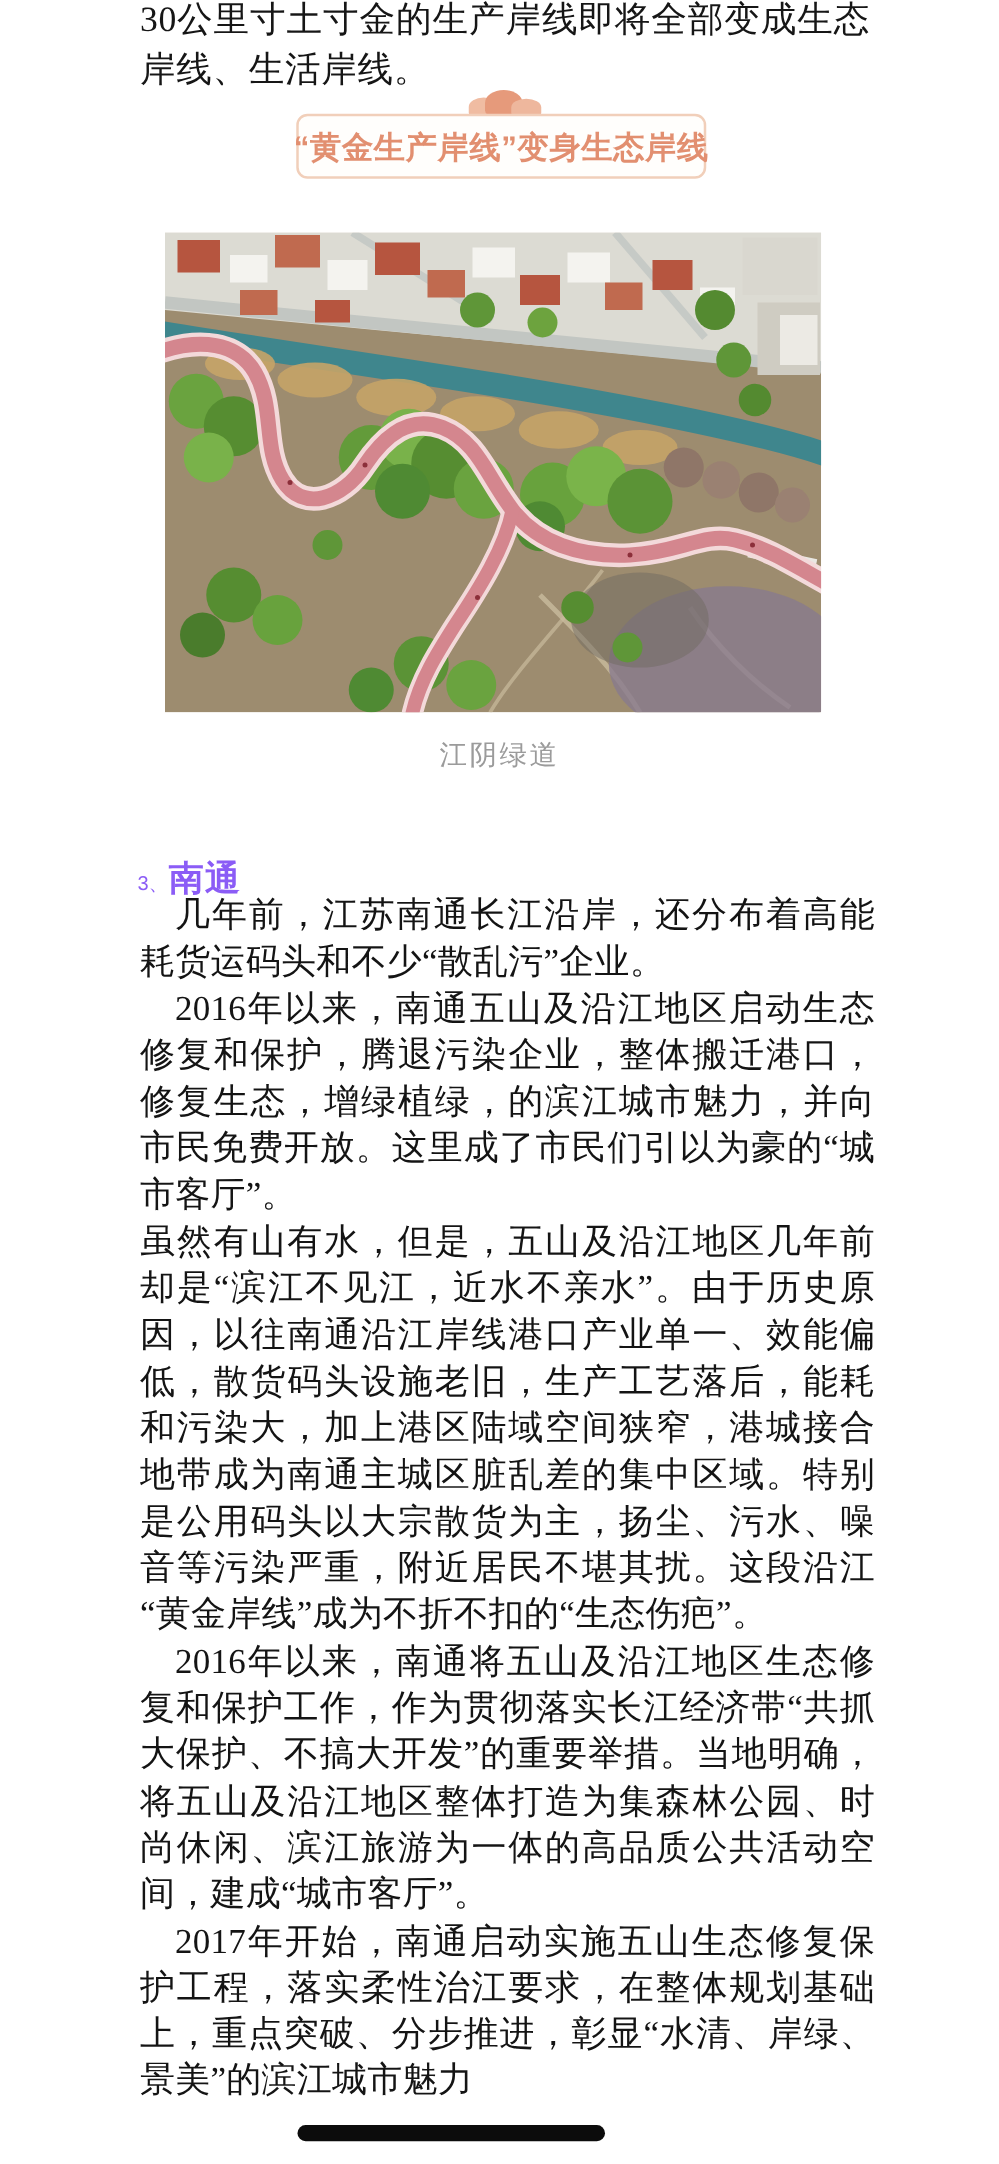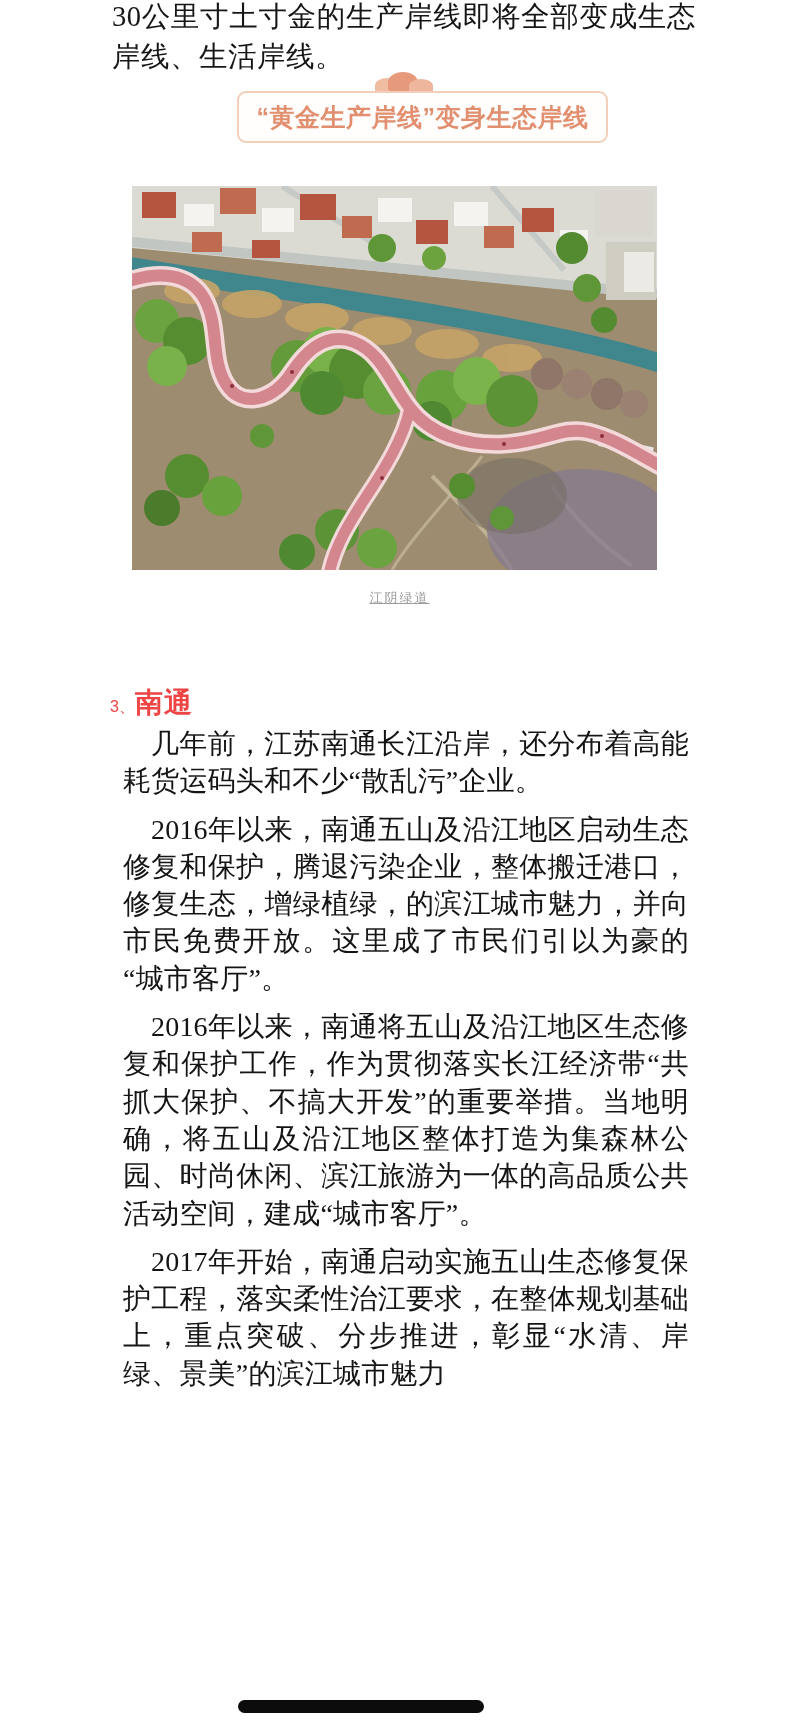--- a/index.html
+++ b/index.html
@@ -12,21 +12,21 @@
   .page { position:absolute; left:0; top:0; width:799px; height:1731px; overflow:hidden; background:#fff; }
 
   
   .intro {
     position:absolute; left:112px; top:-3px; width:584px;
     font-size:28.5px; line-height:40px; color:#161616;
     text-align:justify; letter-spacing:0.5px;
   }
 
   
-  .banner-wrap { position:absolute; left:237px; top:91px; width:371px; height:52px; }
+  .banner-wrap { position:absolute; left:237px; top:91px; width:328px; height:52px; }
   .cloud { position:absolute; left:138px; top:-19px; width:58px; height:22px; z-index:1; }
   .cloud i { position:absolute; display:block; }
   .cloud .c1 { left:0;  top:6px; width:24px; height:15px; background:#f0bca2; border-radius:55% 55% 20% 20%; }
   .cloud .c2 { left:13px; top:0;  width:30px; height:21px; background:#e69a7b; border-radius:55% 55% 25% 25%; }
   .cloud .c3 { left:34px; top:7px; width:24px; height:14px; background:#eeb79d; border-radius:55% 55% 20% 20%; }
   .banner-box {
     position:absolute; inset:0; background:#fffefc;
     border:2px solid #f1cfba; border-radius:9px; z-index:2;
     display:flex; align-items:center; justify-content:center;
     font-family:"Liberation Sans","DejaVu Sans",sans-serif;
@@ -34,37 +34,37 @@
     white-space:nowrap;
   }
 
   
   .photo { position:absolute; left:132px; top:186px; width:525px; height:384px; overflow:hidden; }
   .photo svg { display:block; width:525px; height:384px; }
 
   .caption {
     position:absolute; left:0; top:589px; width:799px; text-align:center;
     font-family:"Liberation Sans","DejaVu Sans",sans-serif;
-    font-size:13px; color:#9b9b9b; letter-spacing:2px;text-decoration:underline;
+    font-size:22px; color:#9b9b9b; letter-spacing:2px;
   }
 
   .section-heading {
     position:absolute; left:110px; top:684px; width:500px;
     font-family:"Liberation Sans","DejaVu Sans",sans-serif;
-    font-weight:bold; color:#ef4444;
+    font-weight:bold; color:#8b5cf6;
   }
   .section-heading .num { font-size:16px; font-weight:normal; vertical-align:baseline; }
   .section-heading .title { font-size:28px; letter-spacing:1px; }
 
   .body-text {
     position:absolute; left:112px; top:714px; width:588px;
     font-size:28px; line-height:37.3px; color:#141414;
     text-align:justify; letter-spacing:0.2px;
   }
-  .body-text p { margin:11px; }
+  .body-text p { margin:0; }
   .body-text p.indent { text-indent:1em; }
 
   .marker {
     position:absolute; left:238px; top:1700px; width:246px; height:13px;
     background:#0c0c0c; border-radius:7px; z-index:3;
   }
 </style>
 </head>
 <body>
 
@@ -189,20 +189,21 @@
     </svg>
   </figure>
 
   <div class="caption">江阴绿道</div>
 
   <h2 class="section-heading"><span class="num">3、</span><span class="title">南通</span></h2>
 
   <div class="body-text">
     <p class="indent">几年前，江苏南通长江沿岸，还分布着高能耗货运码头和不少“散乱污”企业。</p>
     <p class="indent">2016年以来，南通五山及沿江地区启动生态修复和保护，腾退污染企业，整体搬迁港口，修复生态，增绿植绿，的滨江城市魅力，并向市民免费开放。这里成了市民们引以为豪的“城市客厅”。</p>
+    <p>虽然有山有水，但是，五山及沿江地区几年前却是“滨江不见江，近水不亲水”。由于历史原因，以往南通沿江岸线港口产业单一、效能偏低，散货码头设施老旧，生产工艺落后，能耗和污染大，加上港区陆域空间狭窄，港城接合地带成为南通主城区脏乱差的集中区域。特别是公用码头以大宗散货为主，扬尘、污水、噪音等污染严重，附近居民不堪其扰。这段沿江“黄金岸线”成为不折不扣的“生态伤疤”。</p>
     <p class="indent">2016年以来，南通将五山及沿江地区生态修复和保护工作，作为贯彻落实长江经济带“共抓大保护、不搞大开发”的重要举措。当地明确，将五山及沿江地区整体打造为集森林公园、时尚休闲、滨江旅游为一体的高品质公共活动空间，建成“城市客厅”。</p>
     <p class="indent">2017年开始，南通启动实施五山生态修复保护工程，落实柔性治江要求，在整体规划基础上，重点突破、分步推进，彰显“水清、岸绿、景美”的滨江城市魅力</p>
 
   </div>
 
   <div class="marker"></div>
 
 </div>
 
 </body></html>

